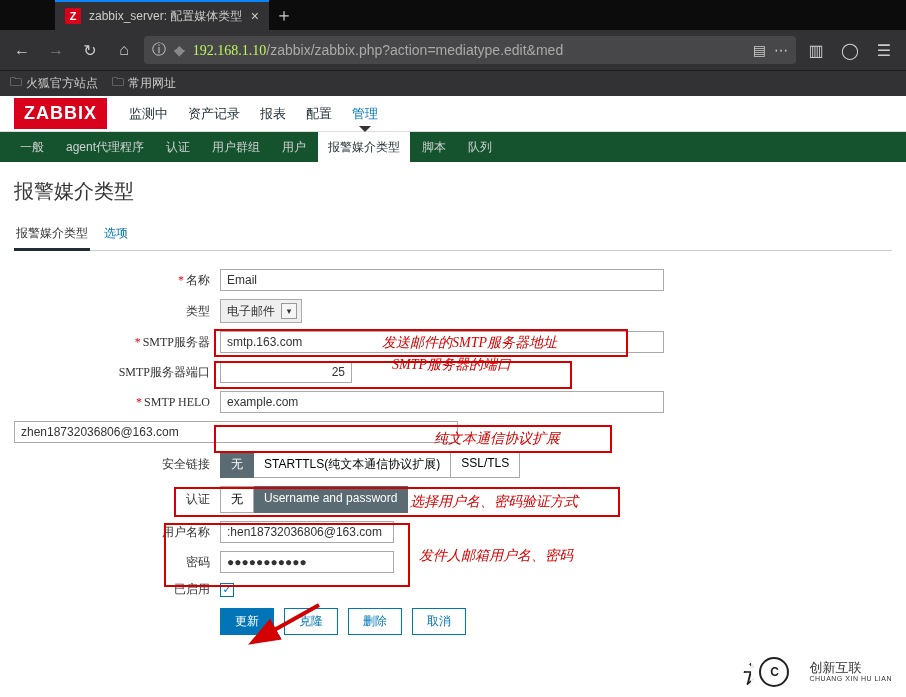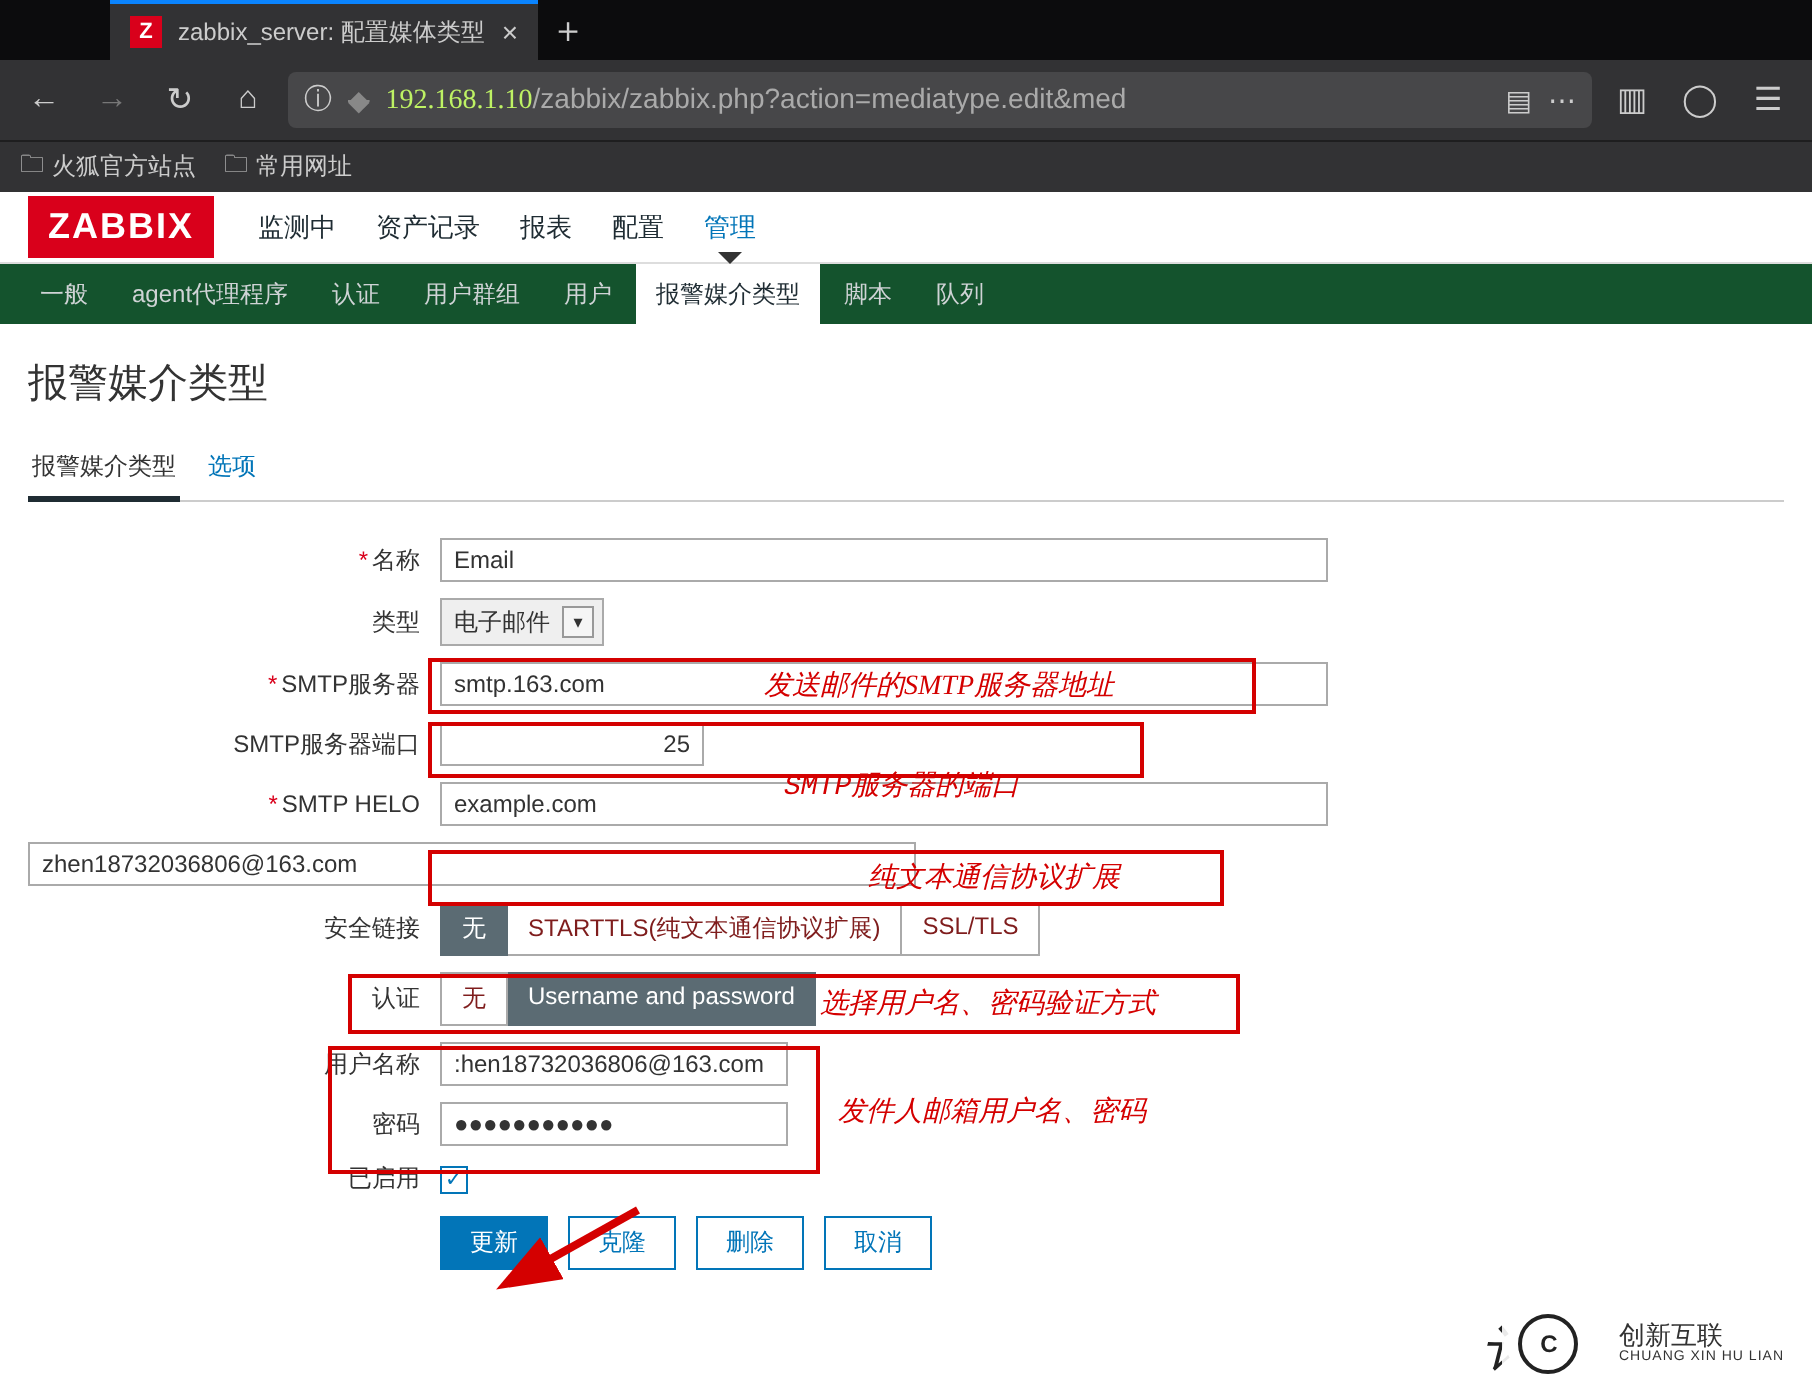--- a/index.html
+++ b/index.html
@@ -214,20 +214,21 @@
     display: flex;
     align-items: center;
     margin-bottom: 8px;
   }
   .form-label {
     width: 206px;
     text-align: right;
     padding-right: 10px;
     color: #333;
     font-size: 12px;
+    font-family: Liberation Serif, serif;
   }
   .form-label .req { color: #d9001b; margin-right: 2px; }
   .form-field { flex: 1; display: flex; align-items: center; gap: 8px; }
   .text-input {
     height: 22px;
     line-height: 22px;
     border: 1px solid #aaa;
     padding: 0 6px;
     font-size: 12px;
     color: #333;
@@ -244,21 +245,21 @@
   }
   .select .caret { border:1px solid #999; width:16px; height:16px;
     display:flex; align-items:center; justify-content:center;
     background:#f5f5f5; font-size:9px;}
   .seg-group { display:flex; }
   .seg {
     border:1px solid #aaa;
     padding: 4px 10px;
     font-size:12px;
     background:#fff;
-    color:#7f1d1d;
+    color:#000000;
     cursor:pointer;
   }
   .seg + .seg { border-left: none; }
   .seg.active { background: #5b6b73; color: #fff; border-color:#5b6b73; }
   .checkbox {
     width: 14px; height: 14px;
     border: 1px solid #0275b8;
     display: inline-flex; align-items: center; justify-content: center;
     color: #0275b8; font-size: 11px;
   }
@@ -487,21 +488,21 @@
       <button class="btn primary">更新</button>
       <button class="btn">克隆</button>
       <button class="btn">删除</button>
       <button class="btn">取消</button>
     </div>
 
     <div class="callout-box" style="left:200px; top:60px; width:414px; height:28px;"></div>
     <div class="callout-text" style="left:368px; top:65px;">发送邮件的SMTP服务器地址</div>
 
     <div class="callout-box" style="left:200px; top:92px; width:358px; height:28px;"></div>
-    <div class="callout-text" style="left:378px; top:115px;font-family:Liberation Mono, monospace;">SMTP服务器的端口</div>
+    <div class="callout-text" style="left:378px; top:87px;">SMTP服务器的端口</div>
 
     <div class="callout-box" style="left:200px; top:156px; width:398px; height:28px;"></div>
     <div class="callout-text" style="left:420px; top:161px;">纯文本通信协议扩展</div>
 
     <div class="callout-box" style="left:160px; top:218px; width:446px; height:30px;"></div>
     <div class="callout-text" style="left:396px; top:224px;">选择用户名、密码验证方式</div>
 
     <div class="callout-box" style="left:150px; top:254px; width:246px; height:64px;"></div>
     <div class="callout-text" style="left:405px; top:278px;">发件人邮箱用户名、密码</div>
 

